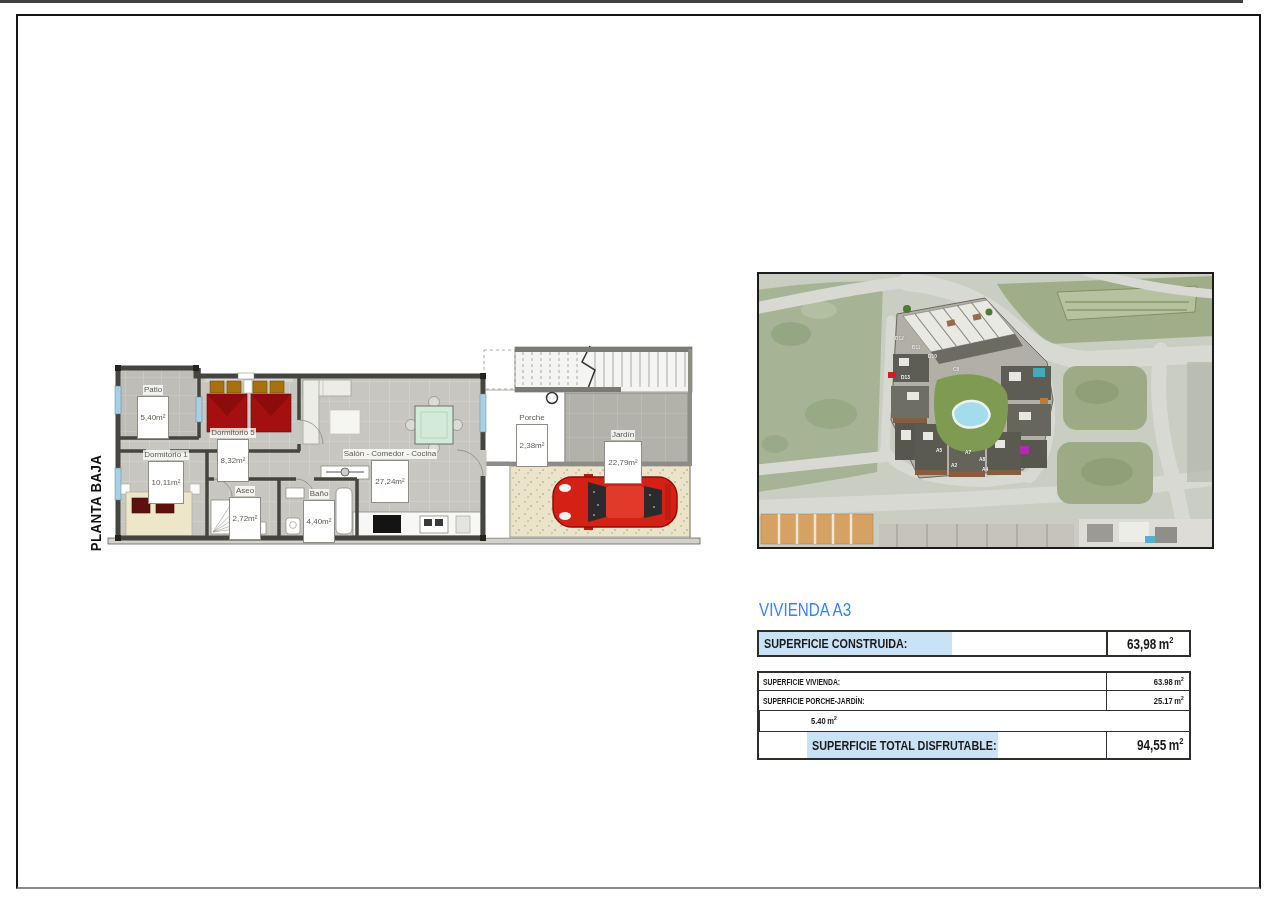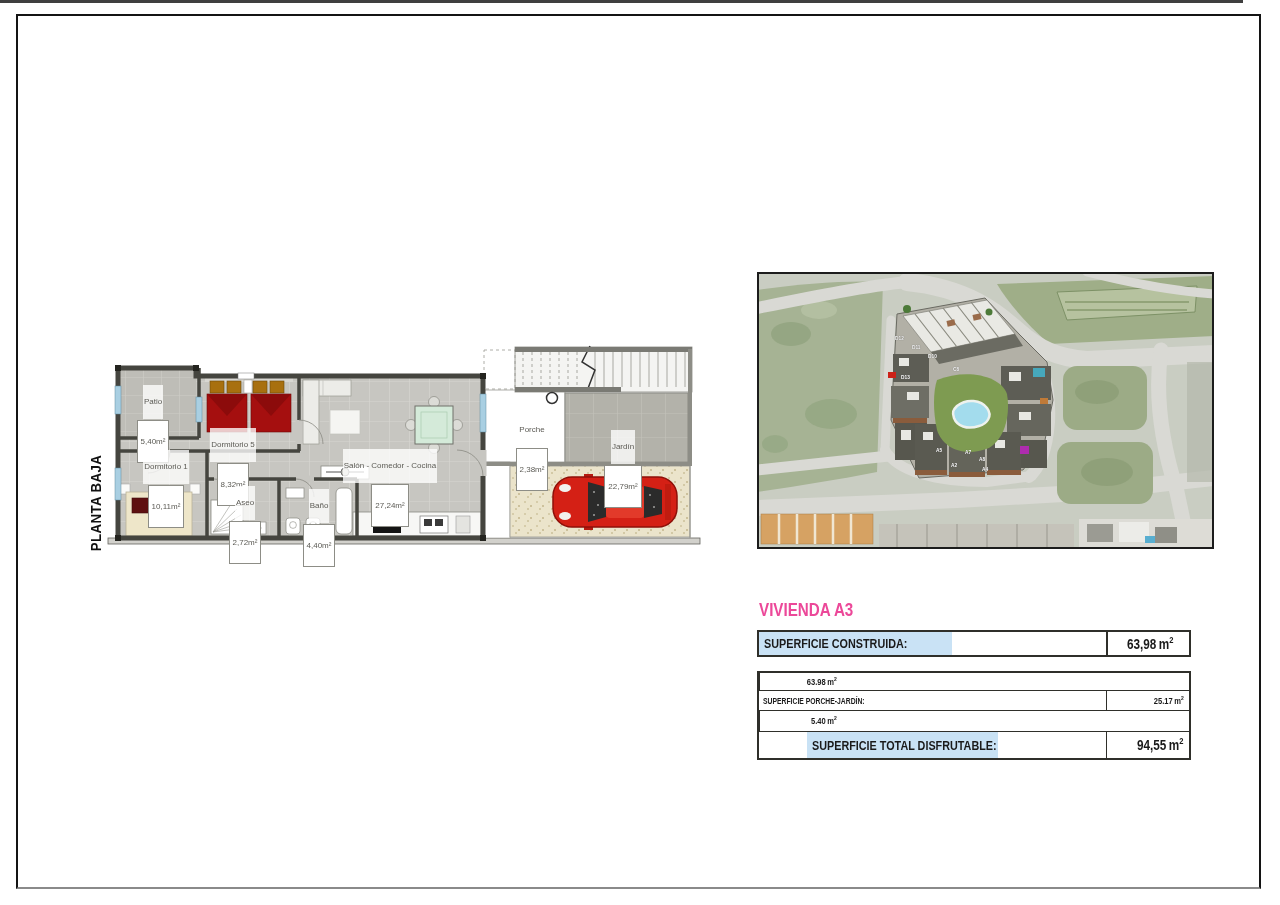--- a/index.html
+++ b/index.html
@@ -8,30 +8,30 @@
   .abs{position:absolute;}
   
   .top-edge{left:0;top:0;width:1243px;height:3px;background:#3f3f3f;}
   .sheet{left:16px;top:14px;width:1245px;height:875px;border:2px solid #141414;
          border-bottom-color:#8a8a8a;box-sizing:border-box;background:#fff;}
   
   .cnd{display:inline-block;transform:scaleX(.8);transform-origin:0 50%;white-space:nowrap;}
   .cnd-r{display:inline-block;transform:scaleX(.84);transform-origin:100% 50%;white-space:nowrap;}
   
   .room-label{position:absolute;font-size:8px;line-height:1.2;color:#5c5b55;text-align:center;}
-  .rl-name{background:rgba(255,255,255,.78);display:inline-block;padding:12px 1px;}
+  .rl-name{background:rgba(255,255,255,.78);display:inline-block;padding:0 1px;}
   .rl-area{display:inline-block;background:#fff;border:1px solid #8d8d86;padding:16px 3px;margin-top:1px;}
   .floor-label{left:40px;top:494px;width:112px;height:18px;text-align:center;
       transform:rotate(-90deg) scaleX(.88);font-weight:bold;font-size:15px;color:#111;letter-spacing:.5px;}
   
   .map-wrap{left:757px;top:272px;width:457px;height:277px;}
   .unit-label{position:absolute;font-size:6px;font-weight:bold;color:#fff;
       transform:scale(.8);transform-origin:0 0;text-shadow:0 0 1px #333;}
   
-  .title{left:759px;top:599px;font-size:19px;font-weight:bold;color:#ec4899;}
+  .title{left:759px;top:599px;font-size:19px;font-weight:normal;color:#3b82f6;}
   .brow{left:757px;top:630px;width:434px;height:27px;display:flex;align-items:stretch;
         border:2px solid #2f2f2a;box-sizing:border-box;background:#fff;}
   .blabel{width:193px;background:#c9e2f5;display:flex;align-items:center;padding-left:5px;box-sizing:border-box;}
   .bmid{flex:1;}
   .bval{width:83px;border-left:2px solid #2f2f2a;display:flex;align-items:center;
         justify-content:center;padding-right:6px;box-sizing:border-box;}
   .big-lab{font-size:13.5px;font-weight:bold;}
   .big-val{font-size:14px;font-weight:bold;}
   .big-val sup{font-size:9px;}
   .stable{left:757px;top:671px;width:434px;border:2px solid #2f2f2a;box-sizing:border-box;background:#fff;}
@@ -364,20 +364,23 @@
     <span class="cnd big-lab">SUPERFICIE CONSTRUIDA:</span>
   </div>
   <div class="bmid"></div>
   <div class="bval">
     <span class="cnd-r big-val"><span>63,98</span><span style="margin-left:3px">m</span><sup>2</sup></span>
   </div>
 </div>
 
 <div class="abs stable">
   <div class="srow h18">
+    <div class="slabel">
+        <span class="cnd sm-lab">SUPERFICIE VIVIENDA:</span>
+      </div>
     <div class="sval">
         <span class="cnd-r sm-val"><span>63.98</span><span style="margin-left:2px">m</span><sup>2</sup></span>
       </div>
   </div>
   <div class="srow h19">
     <div class="slabel">
         <span class="cnd sm-lab">SUPERFICIE PORCHE-JARDÍN:</span>
       </div>
     <div class="sval">
         <span class="cnd-r sm-val"><span>25.17</span><span style="margin-left:2px">m</span><sup>2</sup></span>

